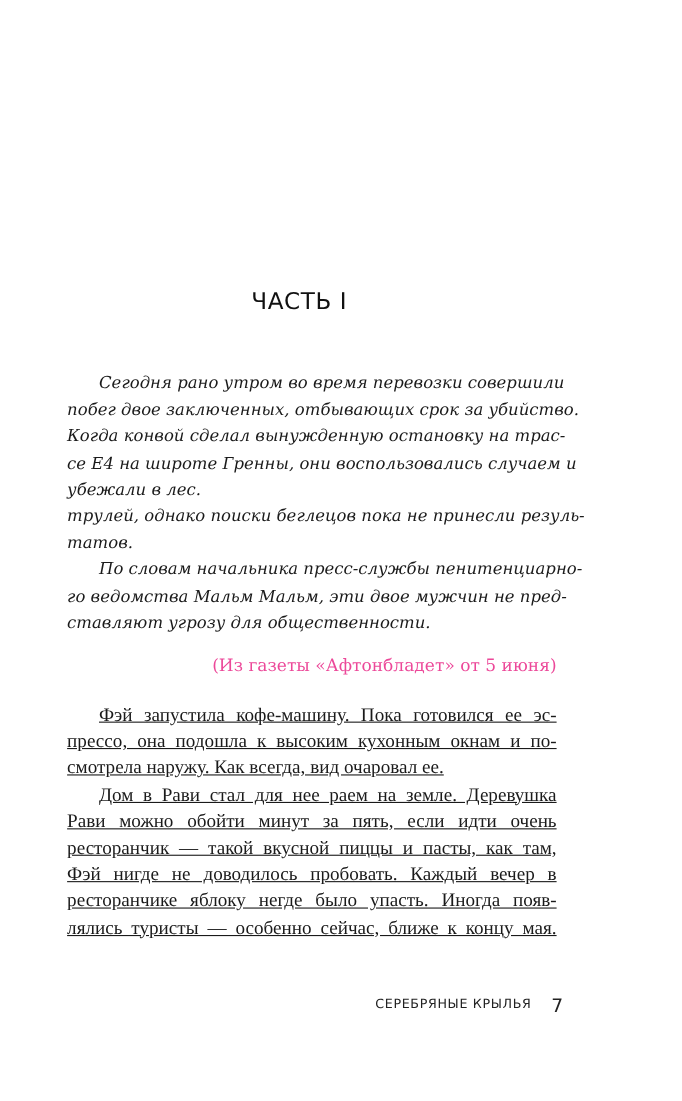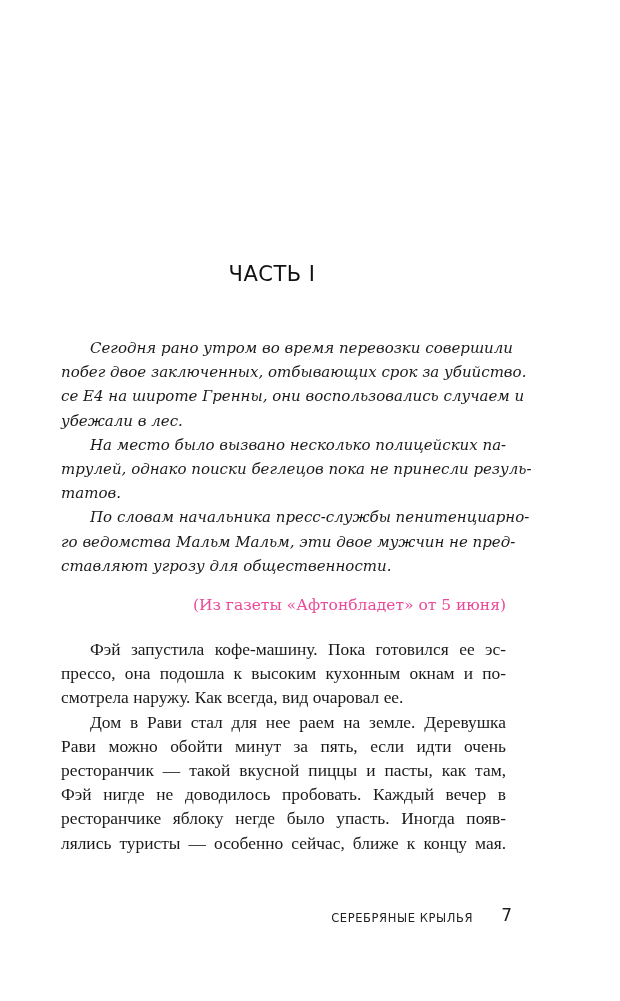--- a/index.html
+++ b/index.html
@@ -19,41 +19,41 @@
   .epigraph .line.last, .body .line.last { text-align-last: left; }
   .epigraph .line.indent, .body .line.indent { padding-left: 29px; }
   .source {
     position: absolute; right: 114px; top: 596px;
     font-family: "DejaVu Serif", serif; font-size: 15.5px; color: #ec4899;
     white-space: nowrap;
   }
   .body {
     position: absolute; left: 61px; width: 445px; top: 637px;
     font-family: "Liberation Serif", serif;
-    font-size: 17.4px; line-height: 24.2px; color: #1a1a1a;
+    font-size: 17.4px; line-height: 24.2px; color: #1a1a1a; text-decoration: underline;
   }
   .footer {
     position: absolute; top: 905px; right: 108px;
     font-family: "DejaVu Sans", sans-serif; color: #222;
-    display: flex; align-items: flex-end; gap: 28px;
+    display: flex; align-items: flex-start; gap: 18px;
   }
   .footer .running-title { font-size: 11.5px; letter-spacing: 0.6px; }
   .footer .page-number { font-size: 17px; }
 </style>
 </head>
 <body>
 
 <div class="part-title">ЧАСТЬ I</div>
 
 <div class="epigraph">
   <span class="line indent">Сегодня рано утром во время перевозки совершили</span>
   <span class="line">побег двое заключенных, отбывающих срок за убийство.</span>
+  <span class="line">Когда конвой сделал вынужденную остановку на трас-</span>
   <span class="line">се Е4 на широте Гренны, они воспользовались случаем и</span>
   <span class="line last">убежали в лес.</span>
-  <span class="line indent">На место было вызвано несколько полицейских па-</span>
   <span class="line">трулей, однако поиски беглецов пока не принесли резуль-</span>
   <span class="line last">татов.</span>
   <span class="line indent">По словам начальника пресс-службы пенитенциарно-</span>
   <span class="line">го ведомства Мальм Мальм, эти двое мужчин не пред-</span>
   <span class="line last">ставляют угрозу для общественности.</span>
 </div>
 
 <div class="source">(Из газеты «Афтонбладет» от 5 июня)</div>
 
 <div class="body">

